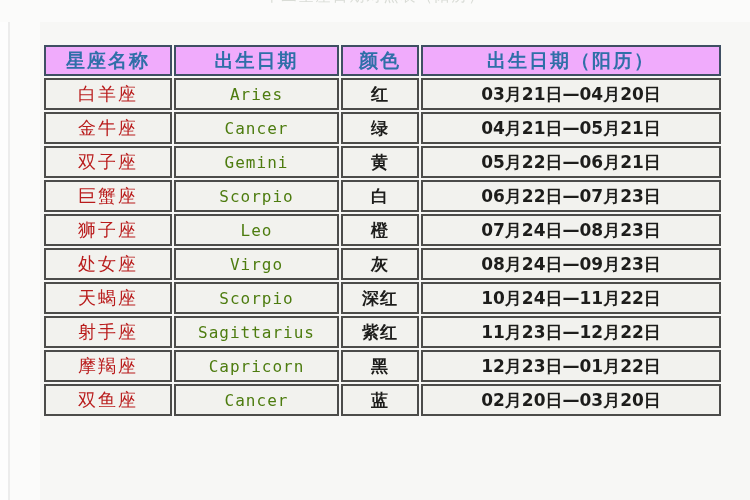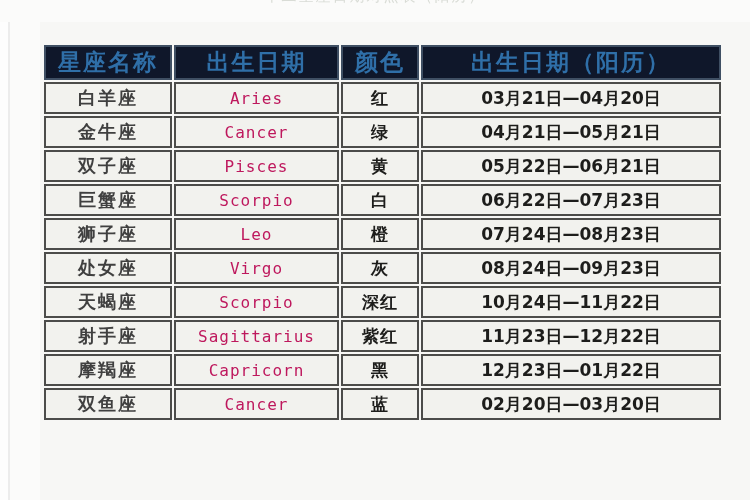--- a/index.html
+++ b/index.html
@@ -52,44 +52,44 @@
     border:2px solid #4c4c4a;
     background:#f2f2ee;
     height:32px;
     padding:0 2px;
     text-align:center;
     vertical-align:middle;
     box-sizing:border-box;
     overflow:hidden;
   }
   #zodiac-table thead th{
-    background:#0f172a;
+    background:#f0abfc;
     border-color:#3f4f63;
     color:#2f6fa8;
     font-weight:bold;
-    font-size:23px;
+    font-size:19px;
     letter-spacing:2px;
     height:31px;
   }
   col.c-name{width:128px;}
   col.c-en{width:165px;}
   col.c-color{width:78px;}
   col.c-date{width:300px;}
 
   td.cn-name{
     font-size:18px;
     letter-spacing:2px;
-    color:#404040;
-    font-weight:700;
+    color:#b91c1c;
+    font-weight:400;
   }
   td.en-name{
     font-family:"DejaVu Sans Mono","Liberation Mono",monospace;
     font-size:16px;
     letter-spacing:1px;
-    color:#be185d;
+    color:#4d7c0f;
   }
   td.color-name{
     font-size:17px;
     letter-spacing:1px;
     color:#1d1d1b;
     font-weight:600;
   }
   td.date-range{
     font-size:17px;
     letter-spacing:0px;
@@ -135,21 +135,21 @@
           <td class="date-range">03月21日—04月20日</td>
         </tr>
         <tr>
           <td class="cn-name">金牛座</td>
           <td class="en-name">Cancer</td>
           <td class="color-name">绿</td>
           <td class="date-range">04月21日—05月21日</td>
         </tr>
         <tr>
           <td class="cn-name">双子座</td>
-          <td class="en-name">Pisces</td>
+          <td class="en-name">Gemini</td>
           <td class="color-name">黄</td>
           <td class="date-range">05月22日—06月21日</td>
         </tr>
         <tr>
           <td class="cn-name">巨蟹座</td>
           <td class="en-name">Scorpio</td>
           <td class="color-name">白</td>
           <td class="date-range">06月22日—07月23日</td>
         </tr>
         <tr>

